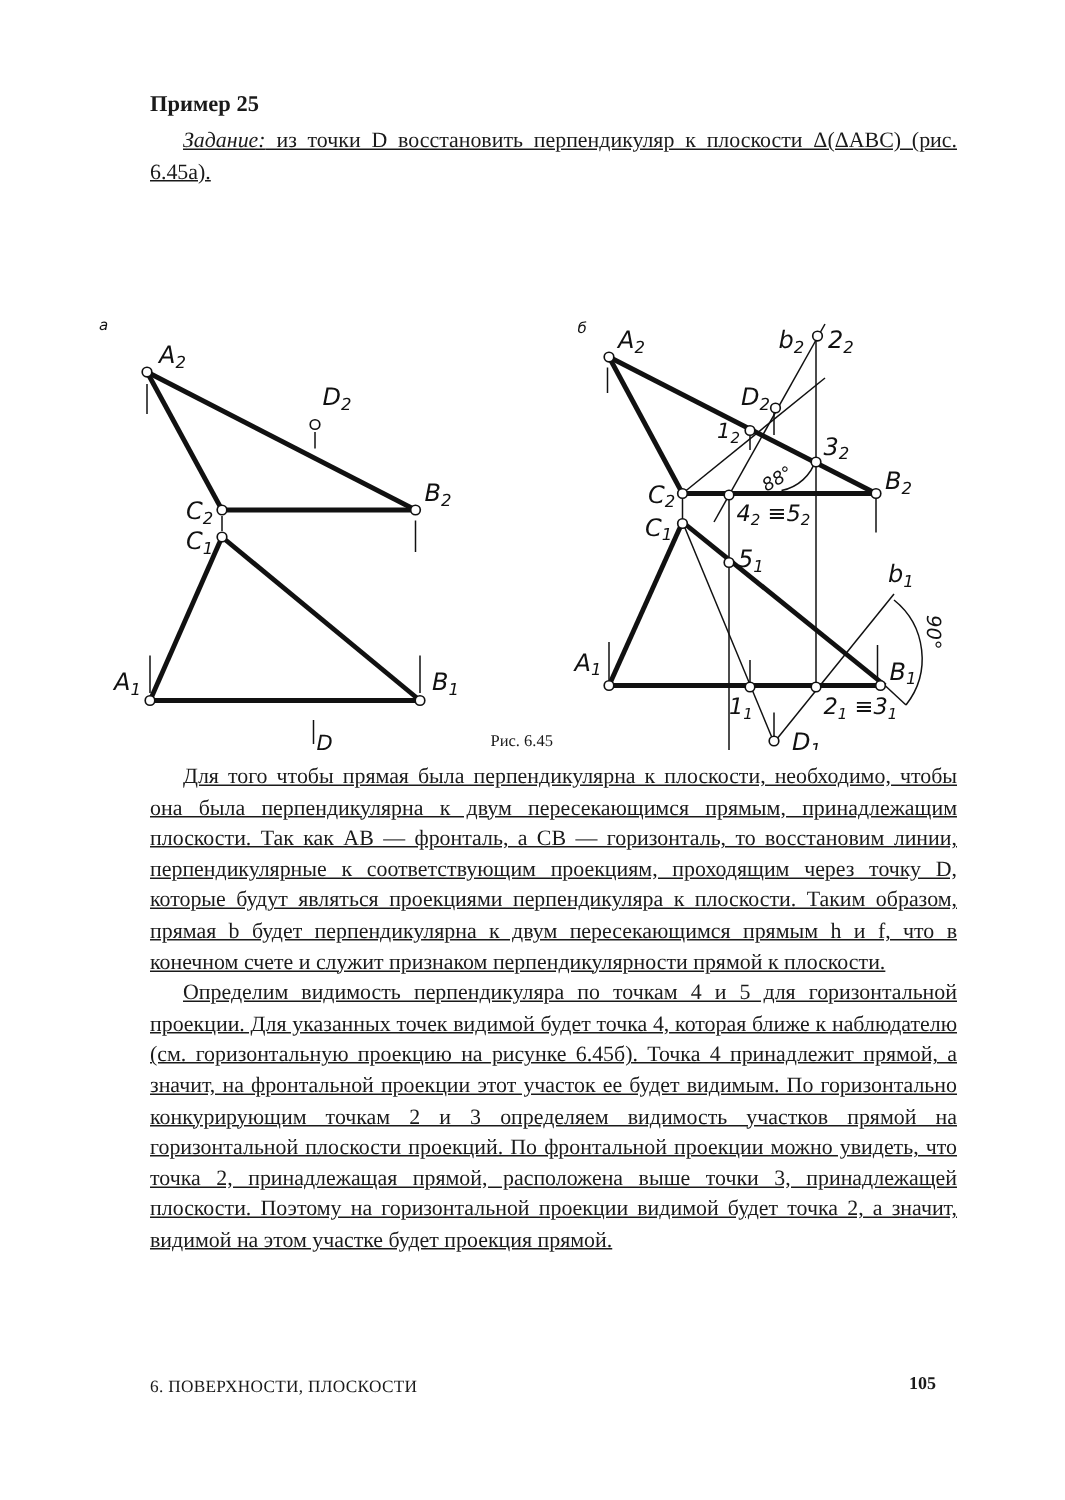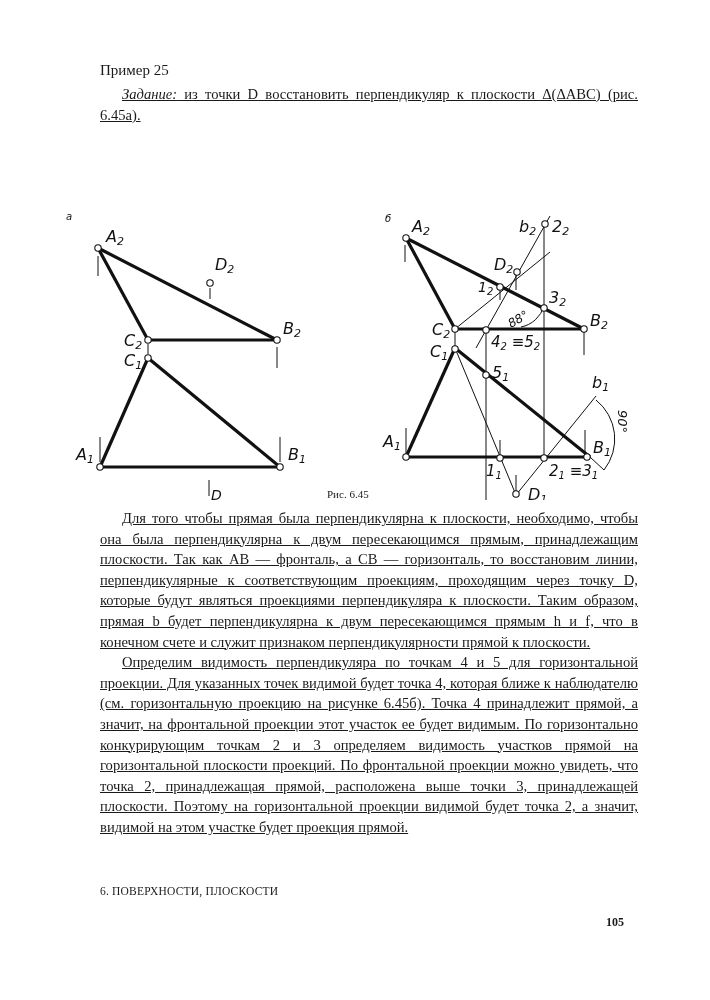--- a/index.html
+++ b/index.html
@@ -1,28 +1,28 @@
 <!DOCTYPE html>
 <html><head>
 <meta charset="utf-8">
 <style>
   html, body { margin: 0; padding: 0; background: #ffffff; }
   body { width: 710px; height: 1000px; position: relative; overflow: hidden;
          font-family: "DejaVu Serif", "Liberation Serif", serif; color: #1a1a1a; }
   .page { position: absolute; left: 0; top: 0; width: 710px; height: 1000px; }
   .text-block { position: absolute; left: 100px; width: 538px; font-size: 14.6px; line-height: 20.6px;
                 text-align: justify; font-family: "Liberation Serif", "DejaVu Serif", serif; }
-  .heading { position: absolute; left: 100px; top: 62px; font-weight: normal; font-size: 15px;
+  .heading { position: absolute; left: 100px; top: 62px; font-weight: bold; font-size: 15px;
              font-family: "Liberation Serif", serif; }
   .para { margin: 0; text-indent: 22px; text-decoration: underline; }
   i { font-style: italic; }
   .fig { position: absolute; left: 60px; top: 200px; }
   .caption { position: absolute; left: 327px; top: 488px; font-size: 11px; font-weight: normal;
              font-family: "Liberation Serif", serif; }
-  .footer-left { position: absolute; left: 100px; top: 885px; font-size: 11.5px; letter-spacing: 0.2px;
+  .footer-left { position: absolute; left: 100px; top: 919px; font-size: 11.5px; letter-spacing: 0.2px;
                  font-family: "Liberation Serif", serif; }
   .footer-right { position: absolute; left: 606px; top: 915px; font-size: 12px; font-weight: bold;
                   font-family: "Liberation Serif", serif; }
   svg text { font-family: "DejaVu Sans", "Liberation Sans", sans-serif; font-style: italic; fill: #111; }
   svg .thick { stroke: #111; stroke-width: 3.2; fill: none; }
   svg .thin { stroke: #111; stroke-width: 1; fill: none; }
   svg .pt { stroke: #111; stroke-width: 1.1; fill: #fff; }
 </style>
 </head>
 <body>

